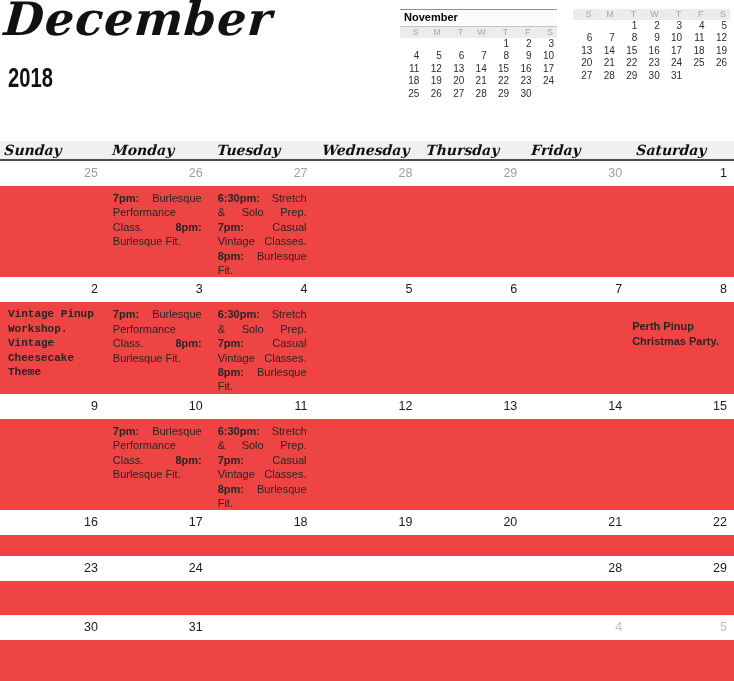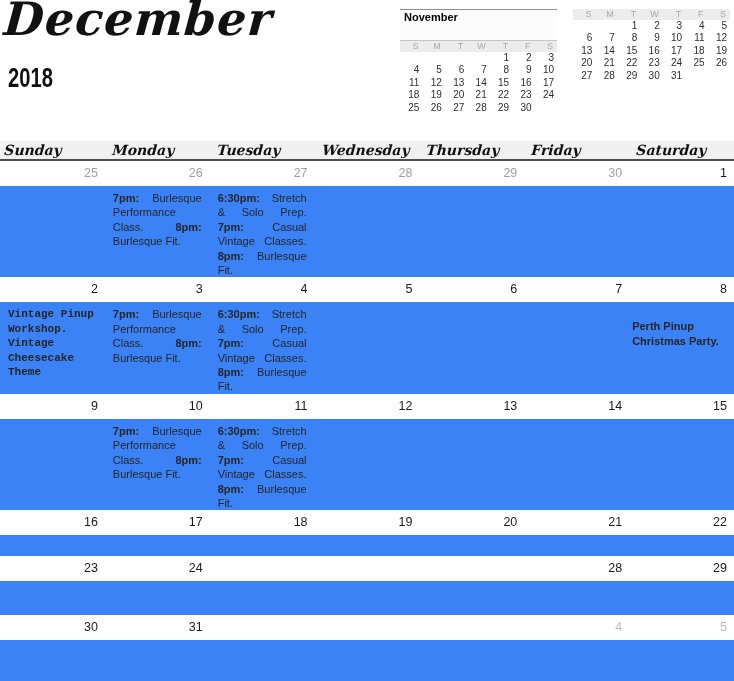--- a/index.html
+++ b/index.html
@@ -17,21 +17,21 @@
     position:absolute;left:8px;top:62px;
     font-size:28px;font-weight:bold;color:#111;
     transform:scaleX(.72);transform-origin:0 0;
   }
   
   .mini{position:absolute;top:9px;width:157px;}
   .mini-nov{left:400px;} .mini-jan{left:573px;}
   .mini-title{
     font-size:11px;font-weight:bold;color:#000;background:#fcfcfc;
     border-top:1px solid #8e8e8e;border-bottom:1px solid #c4c4c4;
-    padding:1px 0 17px 4px;height:12px;line-height:12px;
+    padding:1px 0 3px 4px;height:12px;line-height:12px;
   }
   .mini-grid{display:grid;grid-template-columns:repeat(7,1fr);}
   .mini-dow-cell{
     background:#ececec;color:#a8a8a8;font-size:9px;height:11px;line-height:11px;
     text-align:right;padding-right:4px;
   }
   .mini-cell{
     font-size:10px;color:#2d2d2d;height:12.4px;line-height:12.4px;
     text-align:right;padding-right:3px;
   }
@@ -43,21 +43,21 @@
   }
   .dow{
     font-family:"DejaVu Serif",serif;font-style:italic;font-weight:bold;
     font-size:14px;line-height:18px;color:#101010;padding-left:8px;
     transform:skewX(-4deg);transform-origin:0 0;white-space:nowrap;
   }
   .dow:first-child{padding-left:5px;}
   .date-row{display:grid;grid-template-columns:repeat(7,1fr);height:25px;background:#fff;}
   .date-cell{text-align:right;padding-right:7px;font-size:12.5px;line-height:25px;}
   .cur{color:#1b1b1b;} .prev{color:#9f9f9f;} .next{color:#bdbdbd;}
-  .event-row{display:grid;grid-template-columns:repeat(7,1fr);background:#3b82f6;}
+  .event-row{display:grid;grid-template-columns:repeat(7,1fr);background:#ef4444;}
   .w1{min-height:90px;} .w2{min-height:89px;} .w3{min-height:90px;}
   .w4{min-height:21px;} .w5{min-height:34px;} .w6{min-height:46px;}
   .event-cell{
     font-size:11px;line-height:14.4px;color:#262626;
     padding:5px 8px 0;text-align:justify;overflow:hidden;
   }
   .ev-block{font-weight:bold;text-align:left;padding:5px 1px 0 3px;margin-top:12px;}
   .ev-block-indent{font-weight:bold;text-align:left;padding:5px 6px 0 8px;font-family:Liberation Mono, monospace;}
   .b{font-weight:bold;}
 </style>

